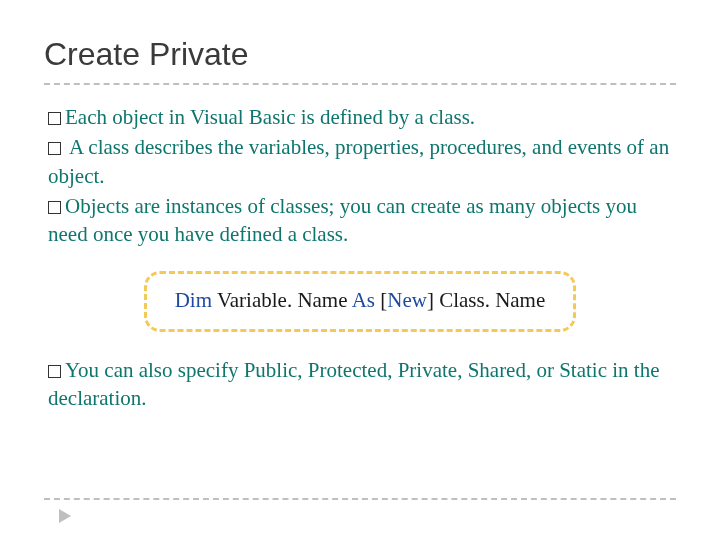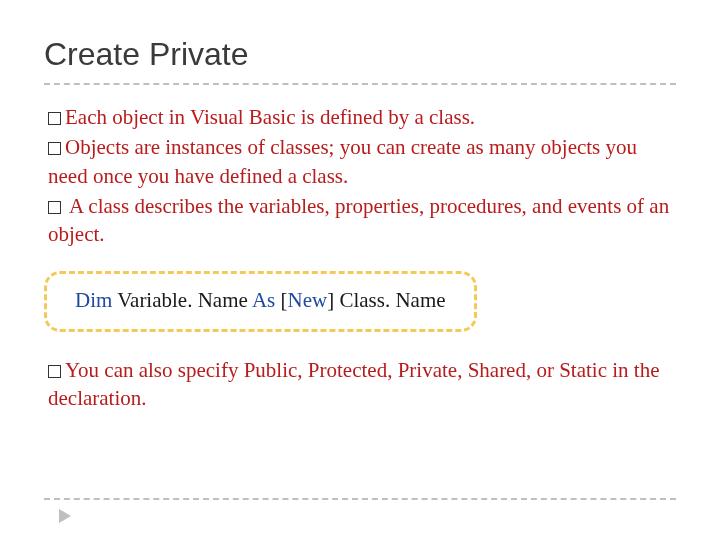--- a/index.html
+++ b/index.html
@@ -20,38 +20,39 @@
   }
   .hr-dashed {
     border: none;
     border-top: 2px dashed #bfbfbf;
     margin-bottom: 18px;
   }
   .bullets {
     font-family: "Times New Roman", Times, serif;
     font-size: 21px;
     line-height: 1.35;
-    color: #b91c1c;
+    color: #0f766e;
     padding-left: 4px;
     padding-right: 6px;
   }
   .bullet {
     margin-bottom: 2px;
     text-indent: 0;
   }
   .bullet-marker {
     display: inline-block;
     width: 13px;
     height: 13px;
     border: 1.3px solid #333;
     margin-right: 4px;
     transform: translateY(1px);
   }
   .code-box-wrap {
     display: flex;
+    justify-content: center;
     margin: 22px 0 24px 0;
   }
   .code-box {
     border: 3px dashed #f4c956;
     border-radius: 16px;
     padding: 14px 28px 16px 28px;
     font-family: "Times New Roman", Times, serif;
     font-size: 21px;
     color: #1a1a1a;
     text-align: center;
@@ -75,24 +76,24 @@
 <body>
 
 <h1 class="title">Create Private</h1>
 <hr class="hr-dashed">
 
 <div class="bullets">
   <p class="bullet">
     <span class="bullet-marker"></span><span>Each object in Visual Basic is defined by a class.</span>
   </p>
   <p class="bullet">
-    <span class="bullet-marker"></span><span>Objects are instances of classes; you can create as many objects you need once you have defined a class.</span>
+    <span class="bullet-marker"></span><span> A class describes the variables, properties, procedures, and events of an object.</span>
   </p>
   <p class="bullet">
-    <span class="bullet-marker"></span><span> A class describes the variables, properties, procedures, and events of an object.</span>
+    <span class="bullet-marker"></span><span>Objects are instances of classes; you can create as many objects you need once you have defined a class.</span>
   </p>
 </div>
 
 <div class="code-box-wrap">
   <div class="code-box">
     <span class="kw-blue">Dim</span>
     <span>Variable. Name</span>
     <span class="kw-blue">As</span>
     <span>[</span><span class="kw-blue">New</span><span>]</span>
     <span>Class. Name</span>

